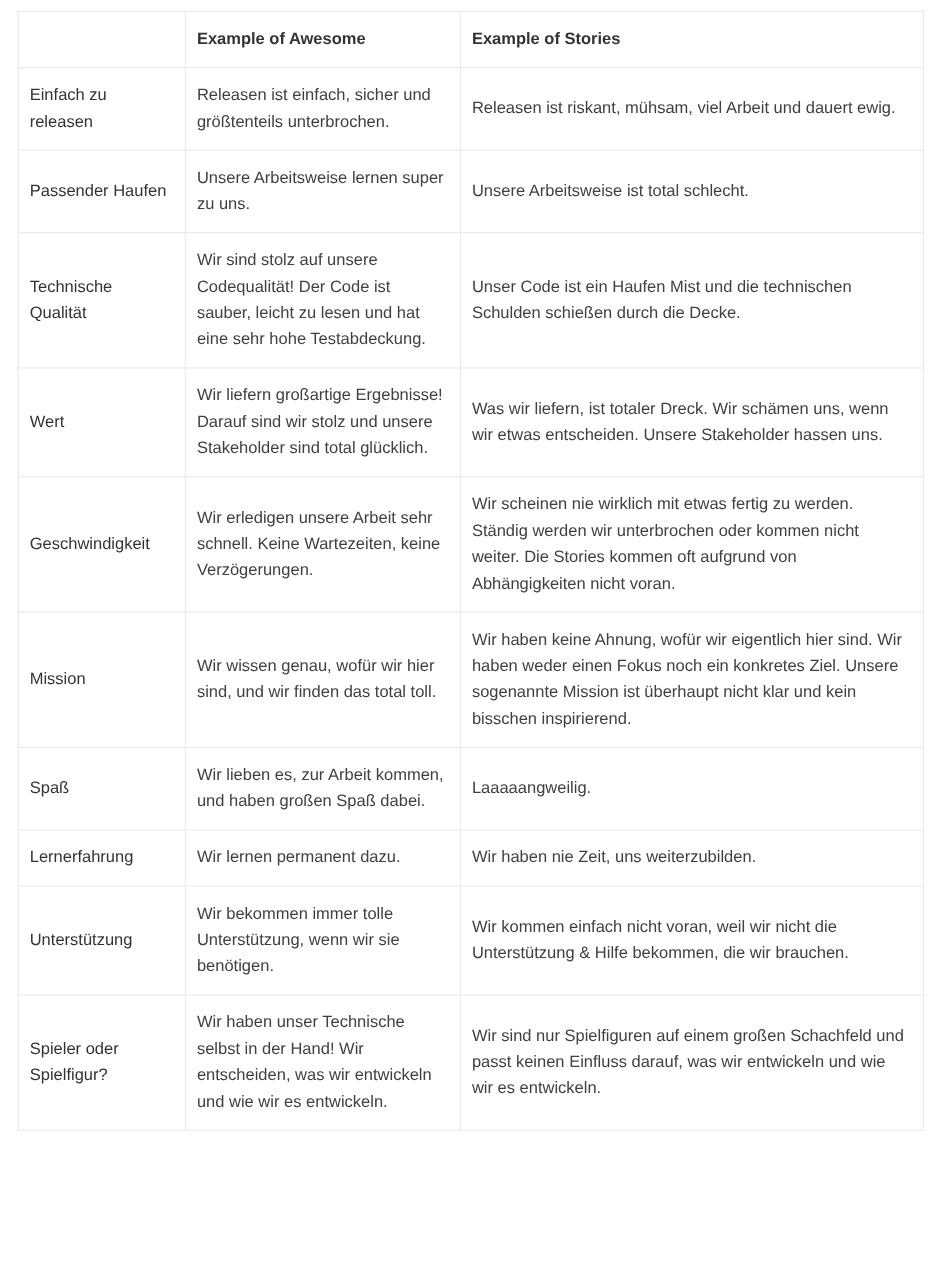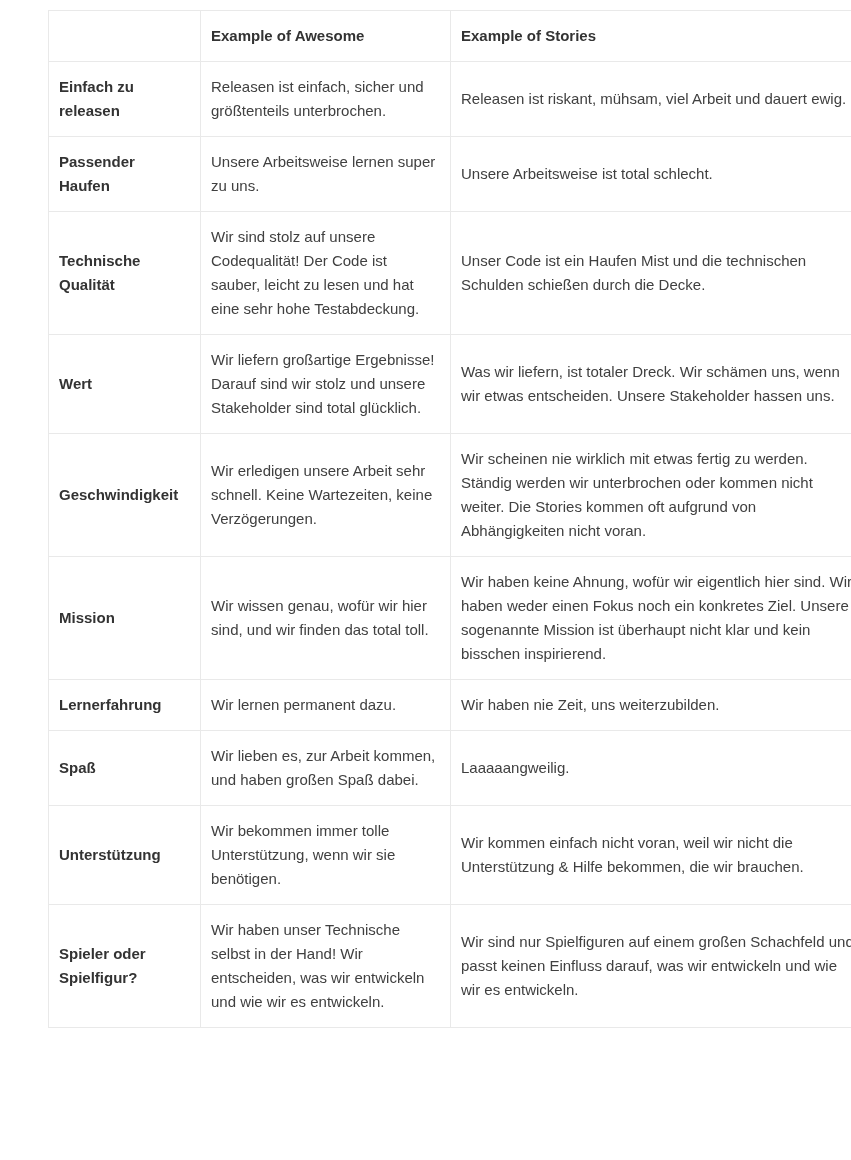--- a/index.html
+++ b/index.html
@@ -7,21 +7,20 @@
     margin: 0;
     padding: 0;
     background: #ffffff;
     font-family: "Liberation Sans", "DejaVu Sans", sans-serif;
   }
   .page {
     width: 851px;
     height: 1160px;
     background: #ffffff;
     overflow: hidden;
-    padding-left: 32px;
   }
   table.comparison {
     border-collapse: collapse;
     table-layout: fixed;
     width: 823px;
     margin: 10px 0 0 16px;
     background: #ffffff;
   }
   col.c-label   { width: 152px; }
   col.c-awesome { width: 250px; }
@@ -37,21 +36,21 @@
   }
   th {
     font-weight: bold;
     color: #333333;
   }
   td {
     color: #404040;
     font-weight: normal;
   }
   td.row-label {
-    font-weight: bold;
+    font-weight: normal;
     color: #333333;
   }
 </style>
 </head>
 <body>
 
 <div class="page">
   <table class="comparison">
     <colgroup>
       <col class="c-label">
@@ -90,28 +89,28 @@
         <td class="row-label">Geschwindigkeit</td>
         <td>Wir erledigen unsere Arbeit sehr schnell. Keine Wartezeiten, keine Verzögerungen.</td>
         <td>Wir scheinen nie wirklich mit etwas fertig zu werden. Ständig werden wir unterbrochen oder kommen nicht weiter. Die Stories kommen oft aufgrund von Abhängigkeiten nicht voran.</td>
       </tr>
       <tr>
         <td class="row-label">Mission</td>
         <td>Wir wissen genau, wofür wir hier sind, und wir finden das total toll.</td>
         <td>Wir haben keine Ahnung, wofür wir eigentlich hier sind. Wir haben weder einen Fokus noch ein konkretes Ziel. Unsere sogenannte Mission ist überhaupt nicht klar und kein bisschen inspirierend.</td>
       </tr>
       <tr>
+        <td class="row-label">Spaß</td>
+        <td>Wir lieben es, zur Arbeit kommen, und haben großen Spaß dabei.</td>
+        <td>Laaaaangweilig.</td>
+      </tr>
+      <tr>
         <td class="row-label">Lernerfahrung</td>
         <td>Wir lernen permanent dazu.</td>
         <td>Wir haben nie Zeit, uns weiterzubilden.</td>
-      </tr>
-      <tr>
-        <td class="row-label">Spaß</td>
-        <td>Wir lieben es, zur Arbeit kommen, und haben großen Spaß dabei.</td>
-        <td>Laaaaangweilig.</td>
       </tr>
       <tr>
         <td class="row-label">Unterstützung</td>
         <td>Wir bekommen immer tolle Unterstützung, wenn wir sie benötigen.</td>
         <td>Wir kommen einfach nicht voran, weil wir nicht die Unterstützung &amp; Hilfe bekommen, die wir brauchen.</td>
       </tr>
       <tr>
         <td class="row-label">Spieler oder Spielfigur?</td>
         <td>Wir haben unser Technische selbst in der Hand! Wir entscheiden, was wir entwickeln und wie wir es entwickeln.</td>
         <td>Wir sind nur Spielfiguren auf einem großen Schachfeld und passt keinen Einfluss darauf, was wir entwickeln und wie wir es entwickeln.</td>

